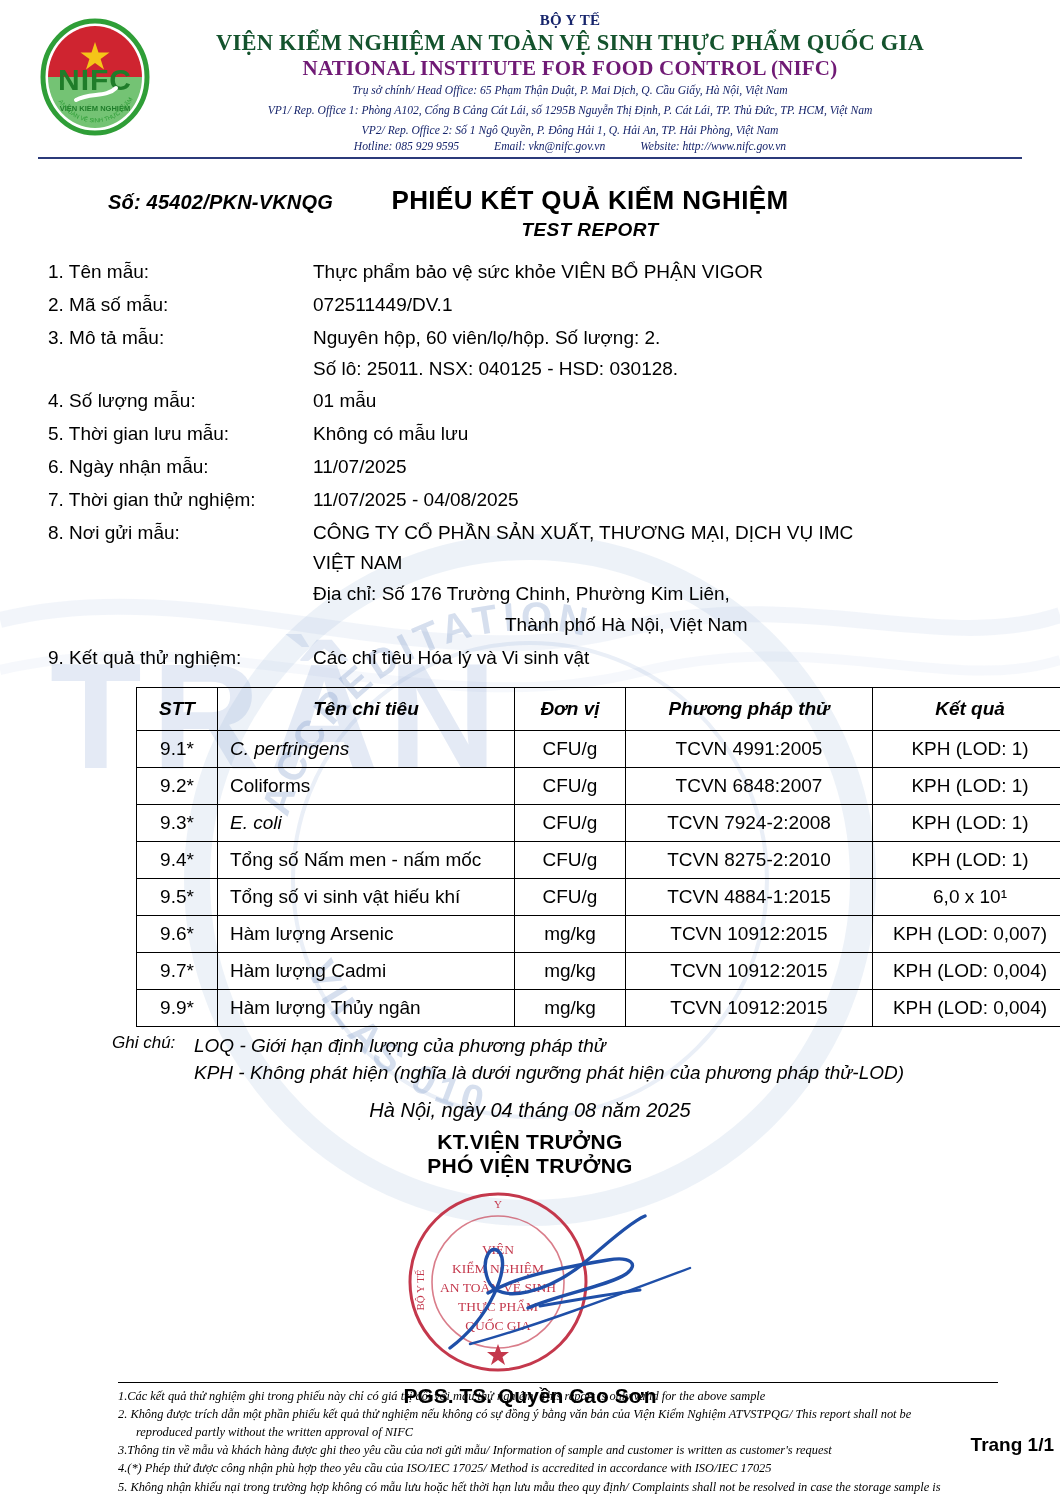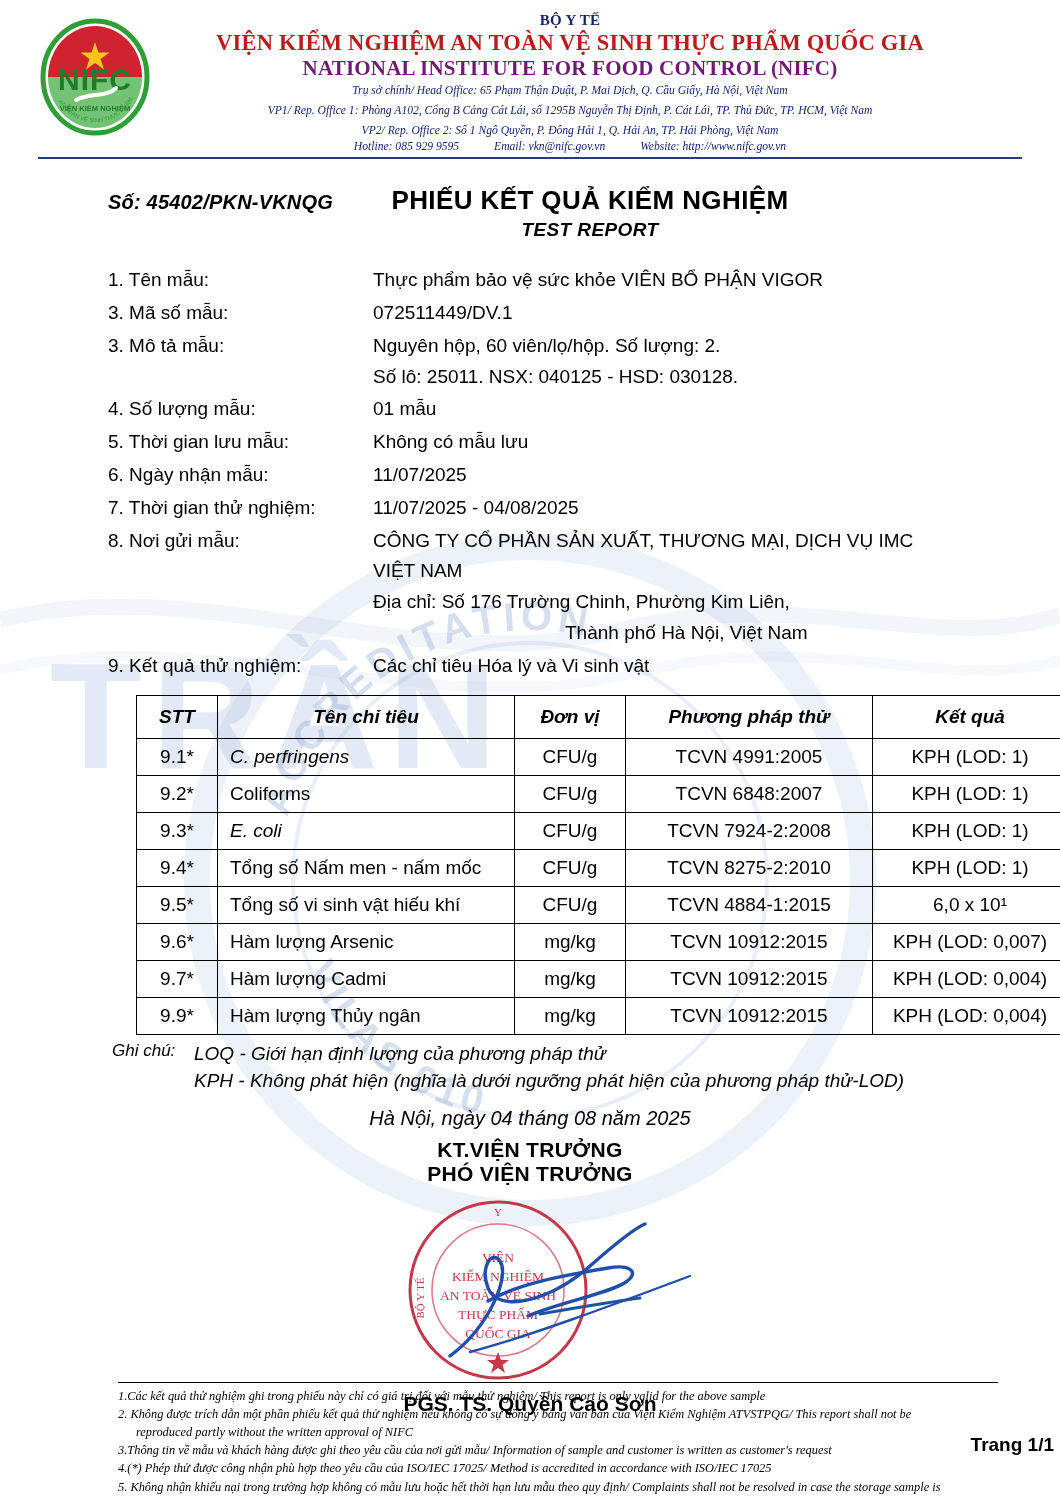--- a/index.html
+++ b/index.html
@@ -87,21 +87,21 @@
     font-family: "Liberation Serif", serif;
     font-weight: bold;
     font-size: 15px;
     color: #16246b;
     letter-spacing: .3px;
   }
   .h-vn {
     font-family: "Liberation Serif", serif;
     font-weight: bold;
     font-size: 22.5px;
-    color: #b91c1c;
+    color: #14532d;
     letter-spacing: .2px;
     line-height: 1.15;
     margin-top: 1px;
   }
   .h-en {
     font-family: "Liberation Serif", serif;
     font-weight: bold;
     font-size: 21px;
     color: #701a75;
     letter-spacing: .2px;
@@ -156,21 +156,21 @@
     left: 0; right: 0; top: 34px;
     text-align: center;
     padding-left: 120px;
     font-weight: bold;
     font-style: italic;
     font-size: 19px;
     letter-spacing: .4px;
   }
 
   
-  .fields { margin-top: 20px; padding-left: 108px; }
+  .fields { margin-top: 12px; padding-left: 48px; }
   .field-row { display: flex; margin-bottom: 2px; }
   .f-label {
     width: 265px;
     flex: none;
     font-size: 19px;
     line-height: 1.62;
   }
   .f-value {
     flex: 1;
     font-size: 19px;
@@ -337,21 +337,21 @@
     </div>
 
     <div class="fields">
 
       <div class="field-row">
         <div class="f-label">1. Tên mẫu:</div>
         <div class="f-value">Thực phẩm bảo vệ sức khỏe VIÊN BỔ PHẬN VIGOR</div>
       </div>
 
       <div class="field-row">
-        <div class="f-label">3. Mã số mẫu:</div>
+        <div class="f-label">2. Mã số mẫu:</div>
         <div class="f-value">072511449/DV.1</div>
       </div>
 
       <div class="field-row">
         <div class="f-label">3. Mô tả mẫu:</div>
         <div class="f-value">
           <div>Nguyên hộp, 60 viên/lọ/hộp. Số lượng: 2.</div>
           <div>Số lô: 25011. NSX: 040125 - HSD: 030128.</div>
         </div>
       </div>

